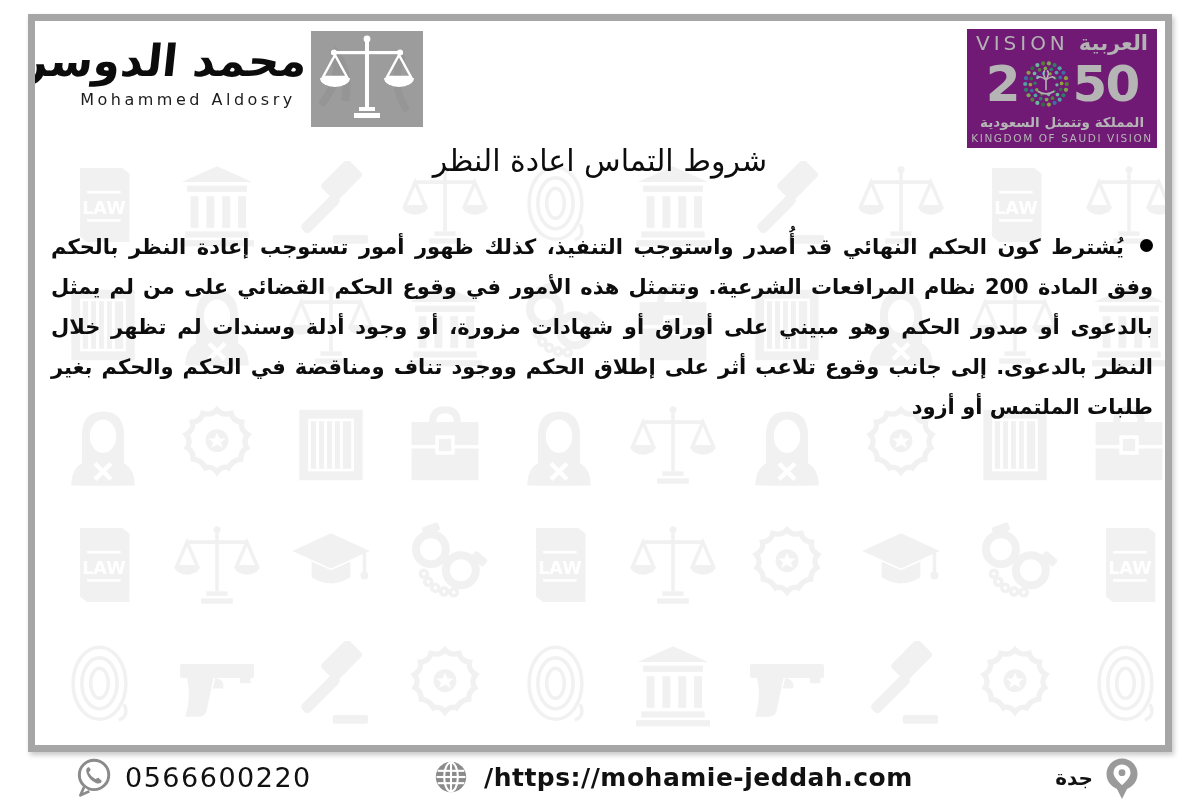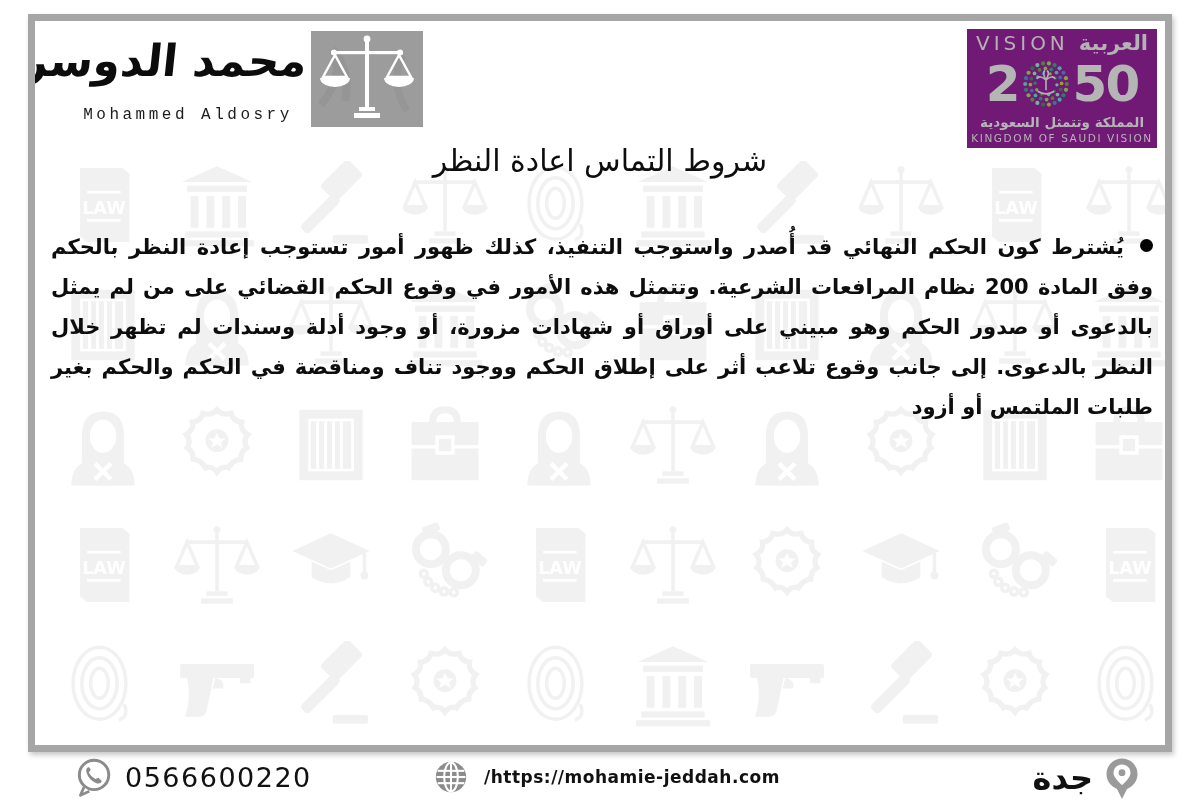--- a/index.html
+++ b/index.html
@@ -11,21 +11,21 @@
          background:#ffffff;overflow:hidden;}
   
   .wm{position:absolute;inset:0;z-index:0;}
   .wm-icon{position:absolute;width:88px;height:88px;}
   .wm-icon svg{width:100%;height:100%;display:block;}
   
   .brand{position:absolute;left:34px;top:10px;z-index:3;display:flex;align-items:flex-start;}
   .brand-text{width:238px;text-align:center;}
   .brand-ar{font-size:44px;font-weight:bold;line-height:1.35;white-space:nowrap;
             transform:skewX(-6deg);color:#0c0c0c;}
-  .brand-en{font-size:16px;letter-spacing:3.5px;color:#1c1c1c;margin-top:16px;font-family:Liberation Mono, monospace;}
+  .brand-en{font-size:16px;letter-spacing:3.5px;color:#1c1c1c;margin-top:0px;}
   .brand-emblem{width:112px;height:96px;background:#9c9c9c;margin-left:4px;}
   .brand-emblem svg{width:100%;height:100%;display:block;}
   
   .vision{position:absolute;right:8px;top:8px;z-index:3;width:190px;text-align:center;
           background:#701a75;padding:2px 0 4px 0;}
   .v-row1{display:flex;justify-content:center;align-items:center;gap:10px;
           color:#b3b3b3;font-size:20px;}
   .v-row1 .v-en{letter-spacing:4px;}
   .v-row1 .v-ar{font-weight:bold;font-size:21px;}
   .v-row2{display:flex;justify-content:center;align-items:center;height:54px;margin-top:2px;}
@@ -39,23 +39,23 @@
   
   .para{position:absolute;left:16px;right:12px;top:206px;z-index:2;direction:rtl;
         text-align:justify;font-size:21px;font-weight:700;line-height:40px;color:#0d0d0d;}
   .bullet{display:inline-block;width:13px;height:13px;border-radius:50%;
           background:#000;margin-left:16px;vertical-align:2px;}
   
   .footer{position:absolute;left:0;top:750px;width:1198px;height:50px;z-index:3;}
   .f-phone{position:absolute;left:72px;top:6px;display:flex;align-items:center;gap:11px;}
   .f-num{font-size:27px;letter-spacing:1.5px;color:#111;}
   .f-web{position:absolute;left:432px;top:8px;display:flex;align-items:center;gap:14px;}
-  .f-url{font-size:17px;font-weight:bold;letter-spacing:.5px;color:#111;}
+  .f-url{font-size:25px;font-weight:bold;letter-spacing:.5px;color:#111;}
   .f-loc{position:absolute;right:56px;top:5px;display:flex;align-items:center;gap:9px;}
-  .f-city{font-size:32px;font-weight:bold;color:#111;}
+  .f-city{font-size:20px;font-weight:bold;color:#111;}
   .f-icon{display:inline-block;line-height:0;}
 </style>
 </head>
 <body>
 
 <div class="page">
   <div class="frame">
     <div class="wm">
         <div class="wm-icon" style="left: 24px; top: 140px; width: 88px; height: 88px;">
           <svg viewBox="0 0 100 100">

